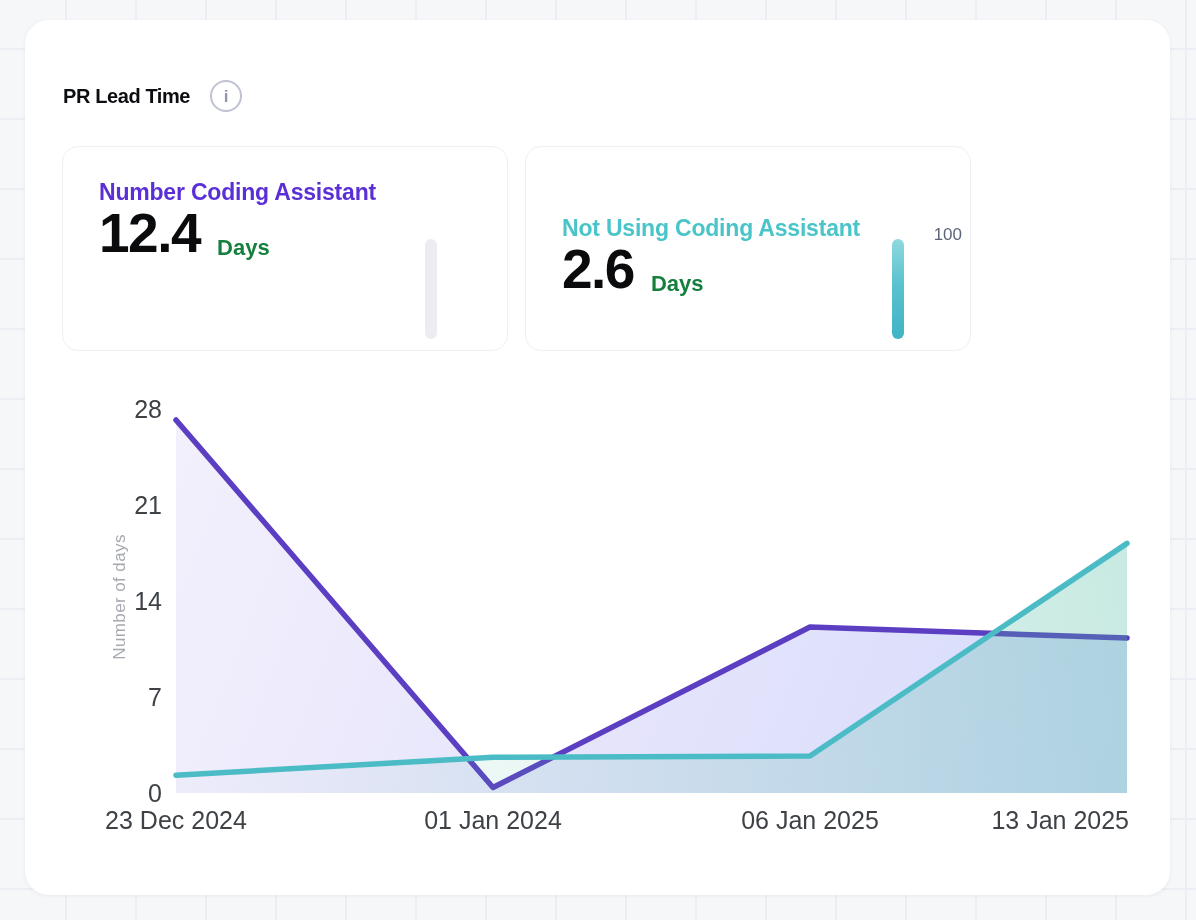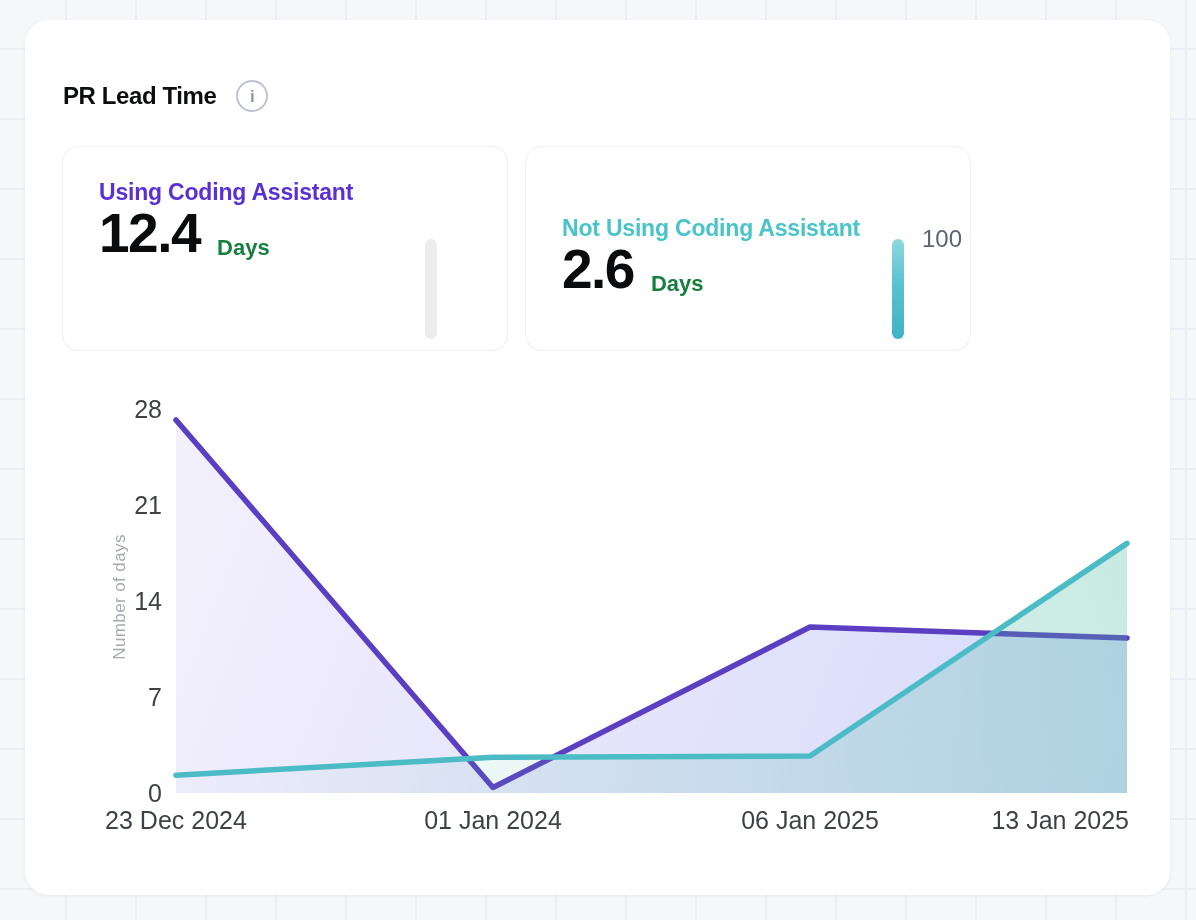--- a/index.html
+++ b/index.html
@@ -27,21 +27,21 @@
   }
   .header {
     position: absolute;
     left: 38px; top: 60px;
     display: flex;
     align-items: center;
     gap: 20px;
   }
   .title {
     margin: 0;
-    font-size: 24px;
+    font-size: 20px;
     font-weight: 700;
     letter-spacing: -0.4px;
     color: #0c0d10;
     line-height: 1.1;
   }
   .info-icon {
     width: 28px; height: 28px;
     border: 2px solid #bfc2d2;
     border-radius: 50%;
     display: flex;
@@ -107,21 +107,21 @@
     right: 70px;
     background: #ededf1;
   }
   .gauge-filled {
     right: 66px;
     background: linear-gradient(180deg, #8fd8de 0%, #5ac2cf 45%, #3fb3c5 100%);
   }
   .gauge-label {
     position: absolute;
     right: 8px; top: 78px;
-    font-size: 24px;
+    font-size: 17px;
     color: #5c6477;
   }
   #chart-svg {
     position: absolute;
     left: 0; top: 350px;
   }
   .ytick, .xtick {
     font-family: "Liberation Sans", sans-serif;
     font-size: 25px;
     fill: #3e4247;
@@ -141,21 +141,21 @@
   <div class="header">
     <h1 class="title">PR Lead Time</h1>
     <span class="info-icon">
       <i class="info-glyph">i</i>
     </span>
   </div>
 
   <div class="stats-row">
 
     <div class="stat-card">
-      <div class="stat-label accent-purple">Using Coding Assistant</div>
+      <div class="stat-label accent-purple">Number Coding Assistant</div>
       <div class="value-row">
         <span class="stat-value">12.4</span>
         <span class="stat-unit">Days</span>
       </div>
       <div class="gauge gauge-empty"></div>
     </div>
 
     <div class="stat-card">
       <div class="stat-label accent-teal">Not Using Coding Assistant</div>
       <div class="value-row">

